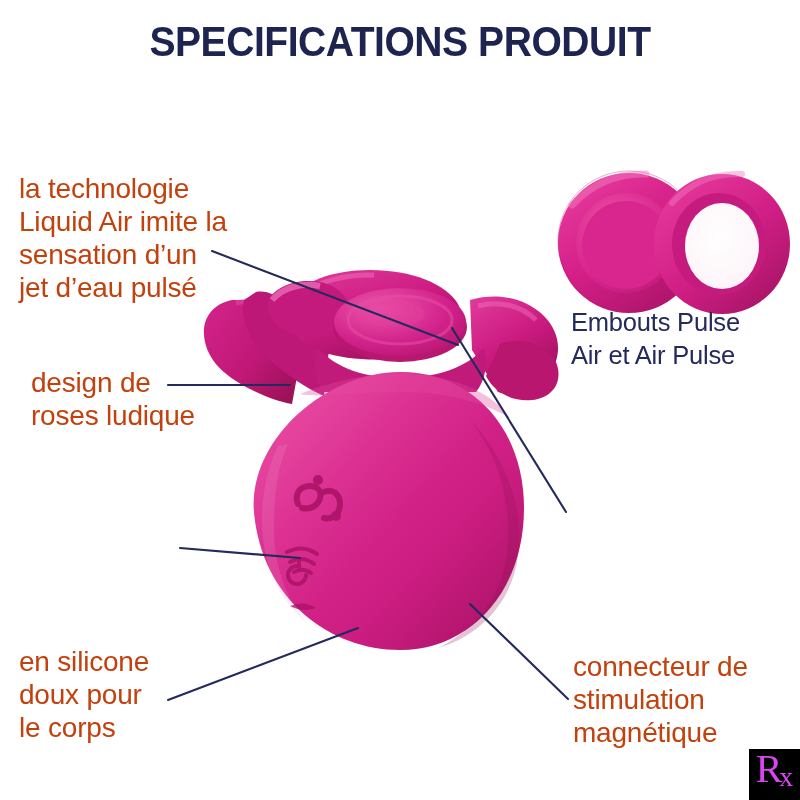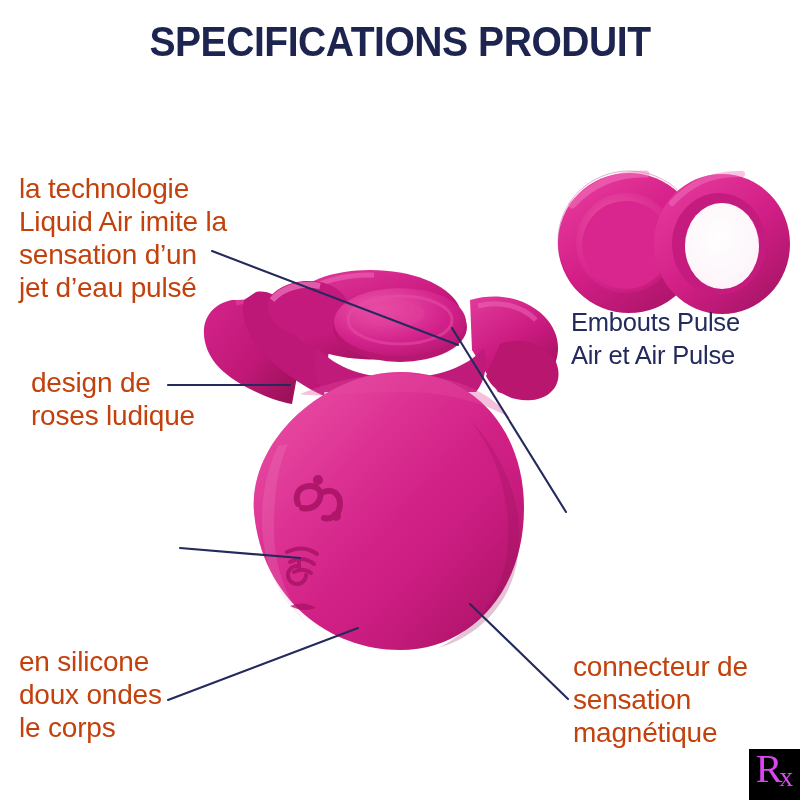--- a/index.html
+++ b/index.html
@@ -275,26 +275,26 @@
   <div class="callout" id="co-liquidair">la technologie
 Liquid Air imite la
 sensation d’un
 jet d’eau pulsé</div>
 
   <div class="callout" id="co-design">design de
 roses ludique</div>
 
 
   <div class="callout" id="co-silicone">en silicone
-doux ondes
+doux pour
 le corps</div>
 
 
   <div class="callout" id="co-connect">connecteur de
-sensation
+stimulation
 magnétique</div>
 
   <div class="tips-caption">Embouts Pulse
 Air et Air Pulse</div>
 
   <div id="rx-logo">
     <span class="rx-text"><span>R</span><span class="x-part">x</span></span>
   </div>
 
 </div>

